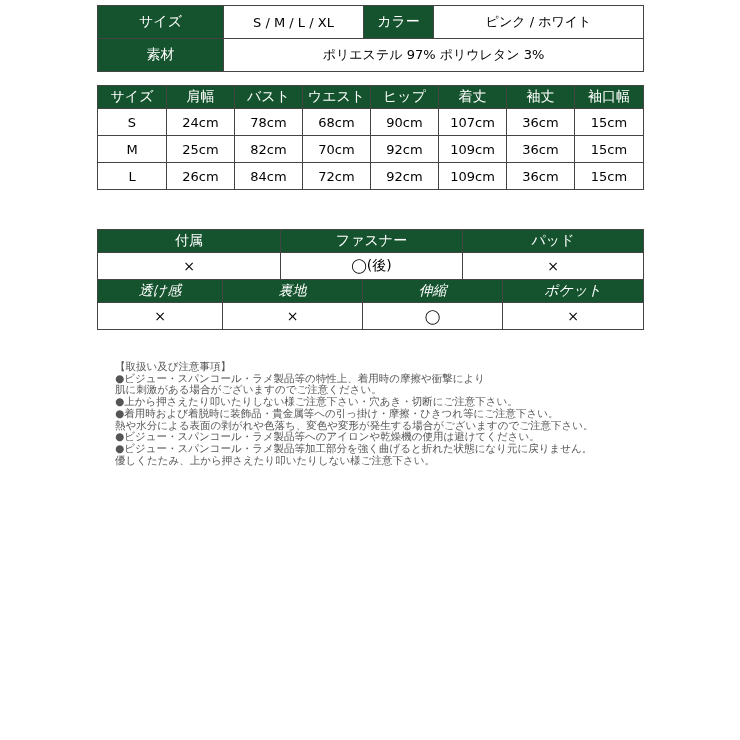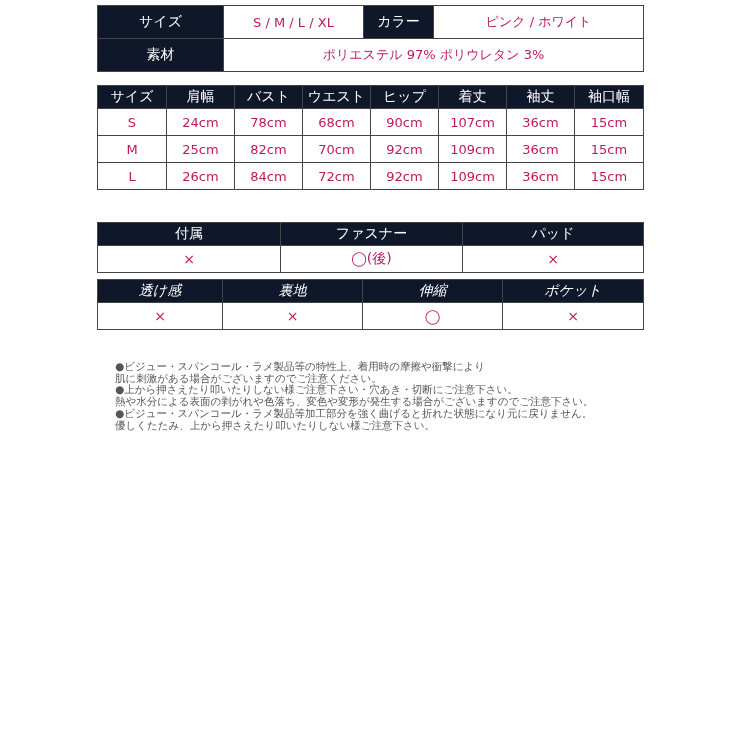--- a/index.html
+++ b/index.html
@@ -1,27 +1,27 @@
 <!DOCTYPE html>
 <html><head>
 <meta charset="utf-8">
 <style>
   html, body { margin:0; padding:0; background:#ffffff; }
   body { width:740px; height:740px; position:relative; overflow:hidden;
          font-family: "DejaVu Sans", "Liberation Sans", sans-serif; color:#444; }
   table { border-collapse:collapse; position:absolute; table-layout:fixed; }
-  td { border:1px solid #444; text-align:center; padding:0; font-size:13px; color:#be185d;
+  td { border:1px solid #444; text-align:center; padding:0; font-size:13px; color:#000000;
        white-space:nowrap; overflow:hidden; }
-  td.h { background:#0f172a; color:#ffffff; font-size:14px; }
+  td.h { background:#14532d; color:#ffffff; font-size:14px; }
   #spec { left:97px; top:5px; width:546px; }
   #spec td { height:32px; }
   #sizes { left:97px; top:85px; width:546px; }
   #sizes td { height:26px; }
   #sizes tr.hr td { height:22px; }
-  #attr1 { left:97px; top:222px; width:546px; }
+  #attr1 { left:97px; top:229px; width:546px; }
   #attr2 { left:97px; top:279px; width:546px;font-style:italic; }
   #attr1 td.h, #attr2 td.h { height:22px; }
   #attr1 td.v, #attr2 td.v { height:26px; font-size:14px; }
   #notes { position:absolute; left:115px; top:361px; width:560px; font-size:10.5px;
            line-height:11.7px; color:#555; }
   #notes div { white-space:nowrap; }
 </style>
 </head>
 <body>
 
@@ -138,19 +138,22 @@
   <tr>
     <td class="v">×</td>
     <td class="v">×</td>
     <td class="v">◯</td>
     <td class="v">×</td>
   </tr>
 </tbody>
   </table>
 
 <div id="notes">
+  <div>【取扱い及び注意事項】</div>
   <div>●ビジュー・スパンコール・ラメ製品等の特性上、着用時の摩擦や衝撃により</div>
   <div>肌に刺激がある場合がございますのでご注意ください。</div>
   <div>●上から押さえたり叩いたりしない様ご注意下さい・穴あき・切断にご注意下さい。</div>
+  <div>●着用時および着脱時に装飾品・貴金属等への引っ掛け・摩擦・ひきつれ等にご注意下さい。</div>
   <div>熱や水分による表面の剥がれや色落ち、変色や変形が発生する場合がございますのでご注意下さい。</div>
+  <div>●ビジュー・スパンコール・ラメ製品等へのアイロンや乾燥機の使用は避けてください。</div>
   <div>●ビジュー・スパンコール・ラメ製品等加工部分を強く曲げると折れた状態になり元に戻りません。</div>
   <div>優しくたたみ、上から押さえたり叩いたりしない様ご注意下さい。</div>
 </div>
 
 </body></html>

